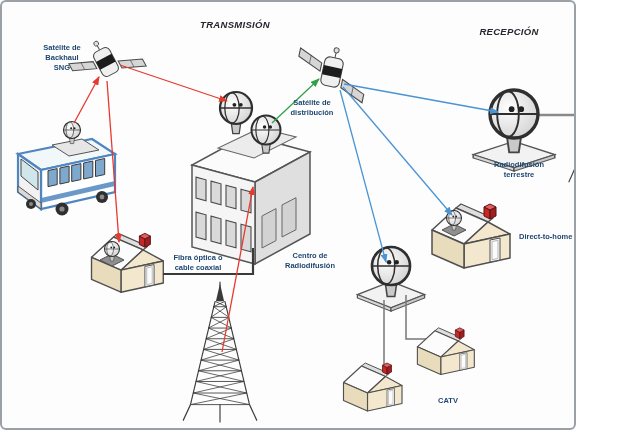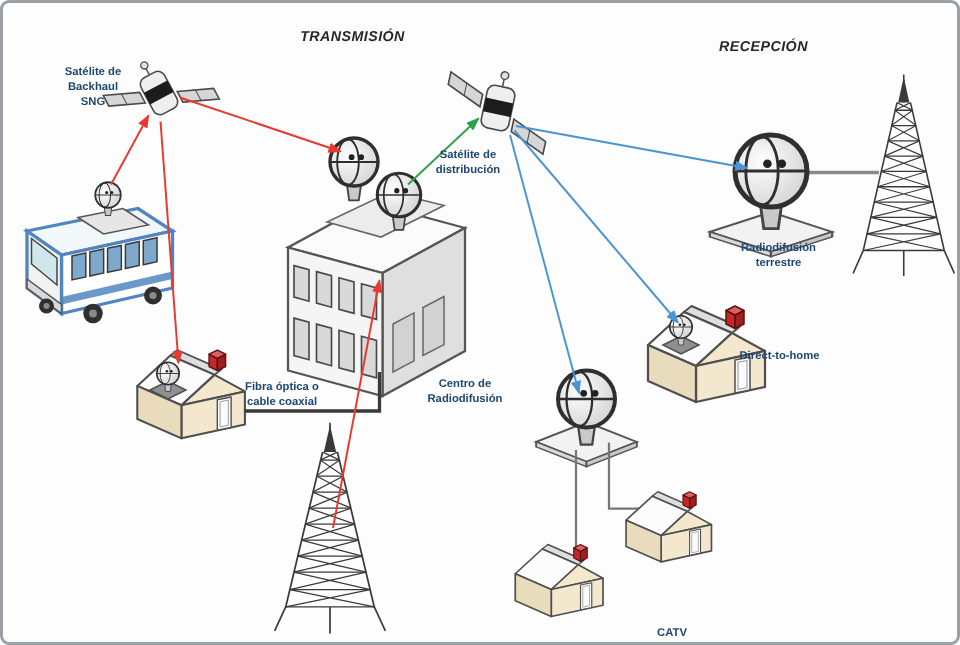--- a/index.html
+++ b/index.html
@@ -1,16 +1,16 @@
 <!DOCTYPE html>
 <html><head>
 <meta charset="utf-8">
 <style>
   html,body{margin:0;padding:0;background:#fff;}
-  .stage{position:relative;width:640px;height:430px;background:#fdfdfd;
+  .stage{position:relative;width:576px;height:430px;background:#fdfdfd;
          border:2px solid #9aa0a6;border-radius:6px;box-sizing:border-box;overflow:hidden;
          font-family:"Liberation Sans",sans-serif;}
   .art{position:absolute;left:0;top:0;}
   .lbl{position:absolute;font-weight:bold;font-size:7.5px;line-height:1.32;
        color:#1d4670;text-align:center;white-space:nowrap;}
   .lbl.c{transform:translateX(-50%);}
   .lbl span{display:block;}
   .title{position:absolute;font-weight:bold;font-style:italic;font-size:9.5px;
          color:#26262f;letter-spacing:.3px;white-space:nowrap;transform:translateX(-50%);}
 </style>
@@ -196,31 +196,31 @@
   <span>Satélite de</span>
   <span>Backhaul</span>
   <span>SNG</span>
 </div>
 
 <div class="lbl c" style="left:310px;top:96px">
   <span>Satélite de</span>
   <span>distribución</span>
 </div>
 
-<div class="lbl c" style="left:186px;top:251px">
+<div class="lbl c" style="left:196px;top:251px">
   <span>Fibra óptica o</span>
   <span>cable coaxial</span>
 </div>
 
 <div class="lbl c" style="left:308px;top:249px">
   <span>Centro de</span>
   <span>Radiodifusión</span>
 </div>
 
 <div class="lbl c" style="left:517px;top:158px">
   <span>Radiodifusión</span>
   <span>terrestre</span>
 </div>
 
-<div class="lbl" style="left:491px;top:230px">Direct-to-home</div>
-<div class="lbl c" style="left:446px;top:415px">CATV</div>
+<div class="lbl" style="left:517px;top:230px">Direct-to-home</div>
+<div class="lbl c" style="left:446px;top:394px">CATV</div>
 
 </div>
 
 </body></html>

